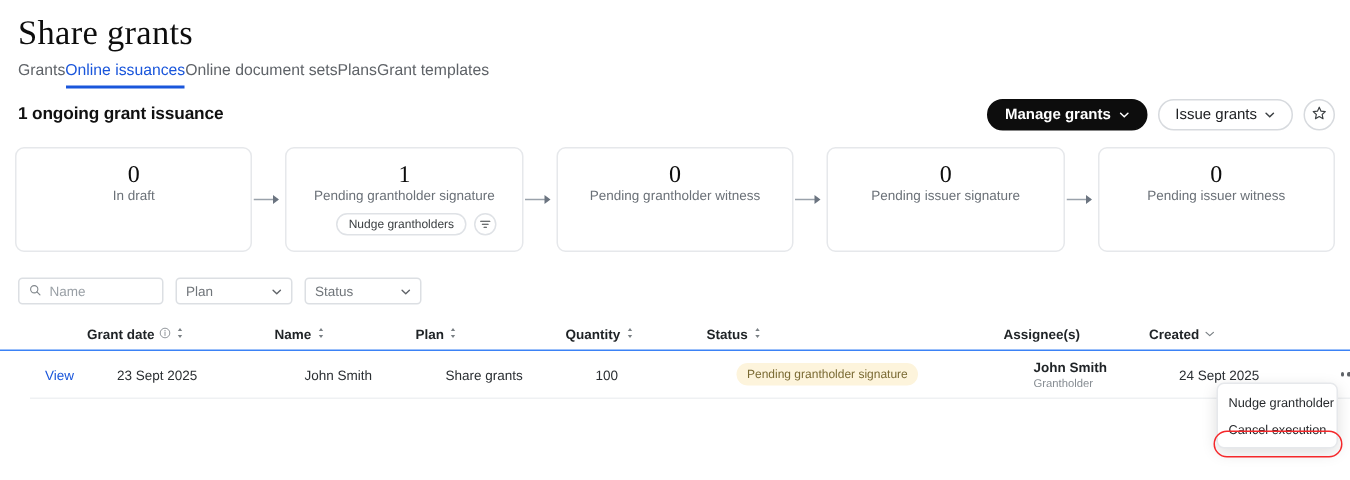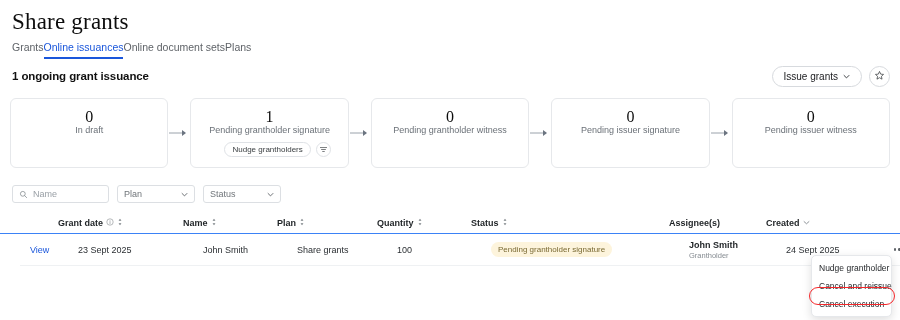--- a/index.html
+++ b/index.html
@@ -352,25 +352,34 @@
 </head>
 <body>
 
 <div class="page-title">Share grants</div>
 
 <div class="tabs">
   <div class="tab">Grants</div>
   <div class="tab active">Online issuances</div>
   <div class="tab">Online document sets</div>
   <div class="tab">Plans</div>
+  <div class="tab">Grant templates</div>
 </div>
 
 <div class="subhead">1 ongoing grant issuance</div>
 
 <div class="action-bar">
+  <button class="btn primary">
+    <span>Manage grants</span>
+    <span class="chev">
+      <svg viewBox="0 0 10 10" width="7" height="7">
+          <path d="M1.5 3.5 L5 7 L8.5 3.5" fill="none" stroke="#ffffff" stroke-width="1.4" stroke-linecap="round" stroke-linejoin="round"></path>
+        </svg>
+    </span>
+  </button>
   <button class="btn">
     <span>Issue grants</span>
     <span class="chev">
       <svg viewBox="0 0 10 10" width="7" height="7">
           <path d="M1.5 3.5 L5 7 L8.5 3.5" fill="none" stroke="#3c4043" stroke-width="1.4" stroke-linecap="round" stroke-linejoin="round"></path>
         </svg>
     </span>
   </button>
   <button class="icon-btn-round">
     <span>
@@ -584,16 +593,15 @@
           <i></i>
           <i></i>
         </span>
     </div>
   </div>
 
 </div>
 
 <div class="menu">
   <div class="menu-item">Nudge grantholder</div>
-  <div class="menu-item">Cancel and reissue</div>
   <div class="menu-item">Cancel execution</div>
 </div>
 <div class="annot-ring"></div>
 
 </body></html>

